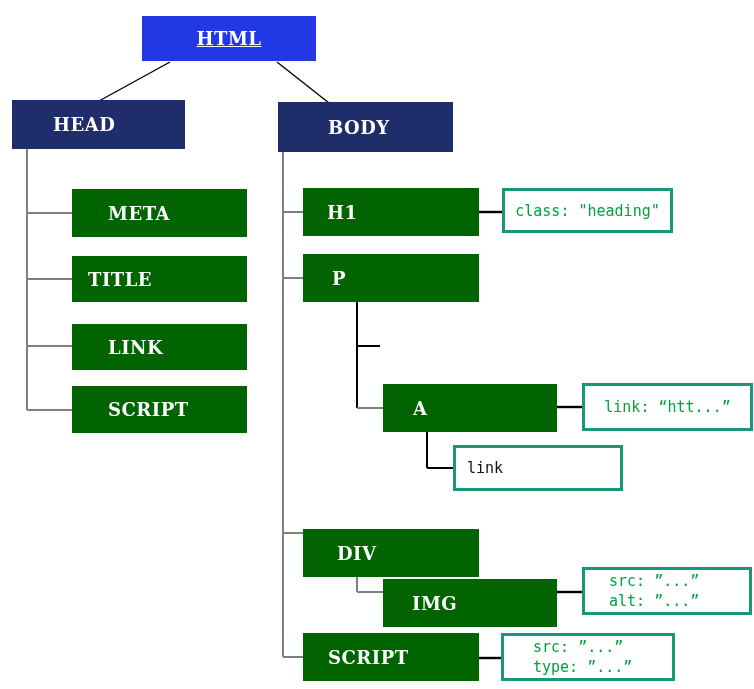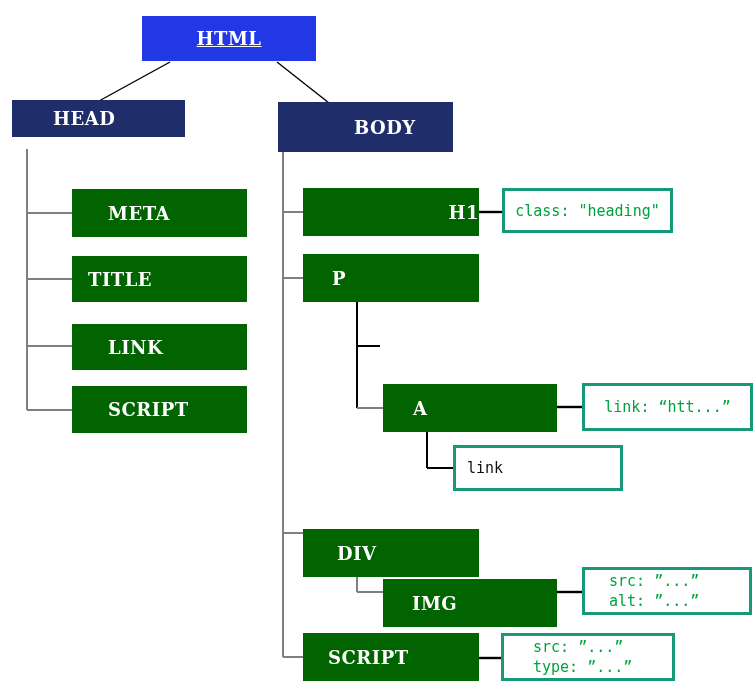--- a/index.html
+++ b/index.html
@@ -87,45 +87,45 @@
     <line x1="479" y1="212" x2="502" y2="212" stroke="#000000" stroke-width="2.4"></line>
     <line x1="557" y1="407" x2="582" y2="407" stroke="#000000" stroke-width="2.4"></line>
     <line x1="557" y1="592" x2="582" y2="592" stroke="#000000" stroke-width="2.4"></line>
     <line x1="479" y1="658" x2="501" y2="658" stroke="#000000" stroke-width="2.4"></line>
   </svg>
 
   <div class="node blue center" style="left:142px;top:16px;width:174px;height:45px;">
     <span>HTML</span>
     </div>
 
-  <div class="node navy" style="left:12px;top:100px;width:173px;height:37px;padding-left:41px;">
+  <div class="node navy" style="left:12px;top:100px;width:173px;height:49px;padding-left:41px;">
     <span>HEAD</span>
     </div>
 
-  <div class="node navy" style="left:278px;top:102px;width:175px;height:50px;padding-left:76px;">
+  <div class="node navy" style="left:278px;top:102px;width:175px;height:50px;padding-left:50px;">
     <span>BODY</span>
     </div>
 
   <div class="node green" style="left:72px;top:189px;width:175px;height:48px;padding-left:36px;">
     <span>META</span>
     </div>
 
   <div class="node green" style="left:72px;top:256px;width:175px;height:46px;padding-left:16px;">
     <span>TITLE</span>
     </div>
 
   <div class="node green" style="left:72px;top:324px;width:175px;height:46px;padding-left:36px;">
     <span>LINK</span>
     </div>
 
   <div class="node green" style="left:72px;top:386px;width:175px;height:47px;padding-left:36px;">
     <span>SCRIPT</span>
     </div>
 
-  <div class="node green" style="left:303px;top:188px;width:176px;height:48px;padding-left:24px;justify-content:flex-end;">
+  <div class="node green" style="left:303px;top:188px;width:176px;height:48px;padding-left:24px;">
     <span>H1</span>
     </div>
 
   <div class="node green" style="left:303px;top:254px;width:176px;height:48px;padding-left:29px;">
     <span>P</span>
     </div>
 
   <div class="node green" style="left:383px;top:384px;width:174px;height:48px;padding-left:30px;">
     <span>A</span>
     </div>

